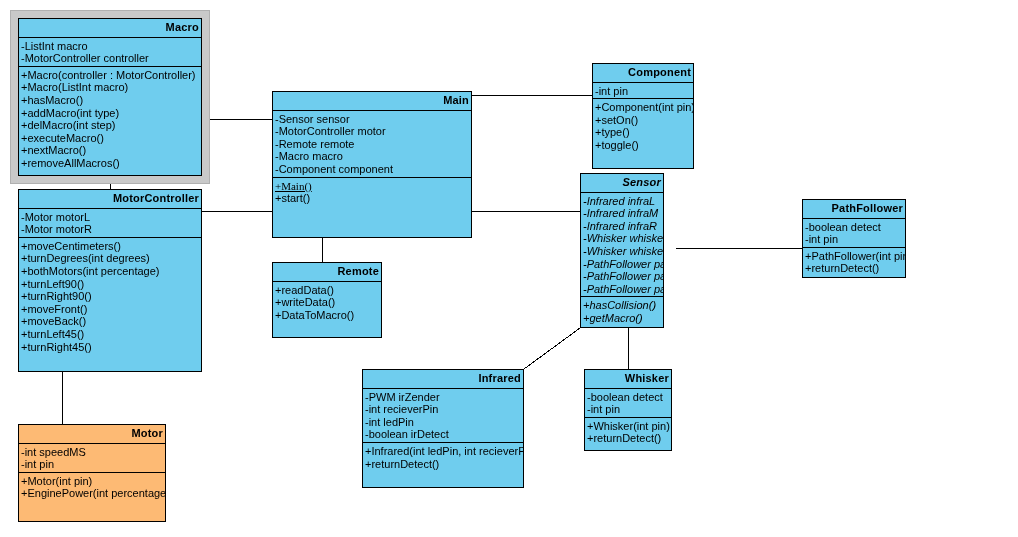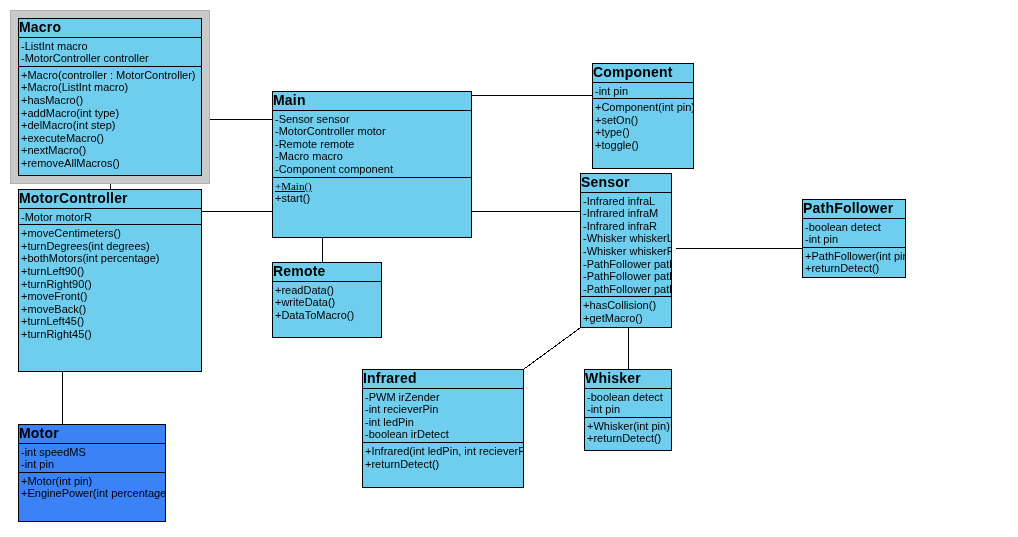--- a/index.html
+++ b/index.html
@@ -39,23 +39,23 @@
     position: absolute;
     box-sizing: border-box;
     background: #6fcdee;
     border: 1px solid #000000;
     font-size: 11px;
     line-height: 12.6px;
     color: #000000;
     overflow: hidden;
   }
   .uml-title {
-    text-align: left;
+    text-align: right;
     font-weight: bold;
-    font-size: 14px;
+    font-size: 11px;
     padding: 2px 2px 3px 0;
     border-bottom: 1px solid #000000;
     letter-spacing: 0.2px;
     white-space: nowrap;
   }
   .uml-compartment {
     padding: 2px 0 1px 2px;
     border-bottom: 1px solid #000000;
   }
   .uml-compartment.last {
@@ -104,35 +104,36 @@
           <div class="uml-row">+addMacro(int type)</div>
           <div class="uml-row">+delMacro(int step)</div>
           <div class="uml-row">+executeMacro()</div>
           <div class="uml-row">+nextMacro()</div>
           <div class="uml-row">+removeAllMacros()</div>
         </div>
       </div>
       <div class="uml-class" style="left: 18px; top: 189px; width: 184px; height: 183px; background: rgb(111, 205, 238); border-color: rgb(0, 0, 0);">
         <div class="uml-title">MotorController</div>
         <div class="uml-compartment">
+          <div class="uml-row">-Motor motorL</div>
           <div class="uml-row">-Motor motorR</div>
         </div>
         <div class="uml-compartment last">
           <div class="uml-row">+moveCentimeters()</div>
           <div class="uml-row">+turnDegrees(int degrees)</div>
           <div class="uml-row">+bothMotors(int percentage)</div>
           <div class="uml-row">+turnLeft90()</div>
           <div class="uml-row">+turnRight90()</div>
           <div class="uml-row">+moveFront()</div>
           <div class="uml-row">+moveBack()</div>
           <div class="uml-row">+turnLeft45()</div>
           <div class="uml-row">+turnRight45()</div>
         </div>
       </div>
-      <div class="uml-class" style="left: 18px; top: 424px; width: 148px; height: 98px; background: #3b82f6; border-color: rgb(0, 0, 0);">
+      <div class="uml-class" style="left: 18px; top: 424px; width: 148px; height: 98px; background: #fdba74; border-color: rgb(0, 0, 0);">
         <div class="uml-title">Motor</div>
         <div class="uml-compartment">
           <div class="uml-row">-int speedMS</div>
           <div class="uml-row">-int pin</div>
         </div>
         <div class="uml-compartment last">
           <div class="uml-row">+Motor(int pin)</div>
           <div class="uml-row">+EnginePower(int percentage)</div>
         </div>
       </div>
@@ -163,21 +164,21 @@
         <div class="uml-compartment">
           <div class="uml-row">-int pin</div>
         </div>
         <div class="uml-compartment last">
           <div class="uml-row">+Component(int pin)</div>
           <div class="uml-row">+setOn()</div>
           <div class="uml-row">+type()</div>
           <div class="uml-row">+toggle()</div>
         </div>
       </div>
-      <div class="uml-class" style="left: 580px; top: 173px; width: 92px; height: 155px; background: rgb(111, 205, 238); border-color: rgb(0, 0, 0);">
+      <div class="uml-class" style="left: 580px; top: 173px; width: 84px; height: 155px; background: rgb(111, 205, 238); border-color: rgb(0, 0, 0); font-style: italic;">
         <div class="uml-title">Sensor</div>
         <div class="uml-compartment">
           <div class="uml-row">-Infrared infraL</div>
           <div class="uml-row">-Infrared infraM</div>
           <div class="uml-row">-Infrared infraR</div>
           <div class="uml-row">-Whisker whiskerL</div>
           <div class="uml-row">-Whisker whiskerR</div>
           <div class="uml-row">-PathFollower pathL</div>
           <div class="uml-row">-PathFollower pathM</div>
           <div class="uml-row">-PathFollower pathR</div>

